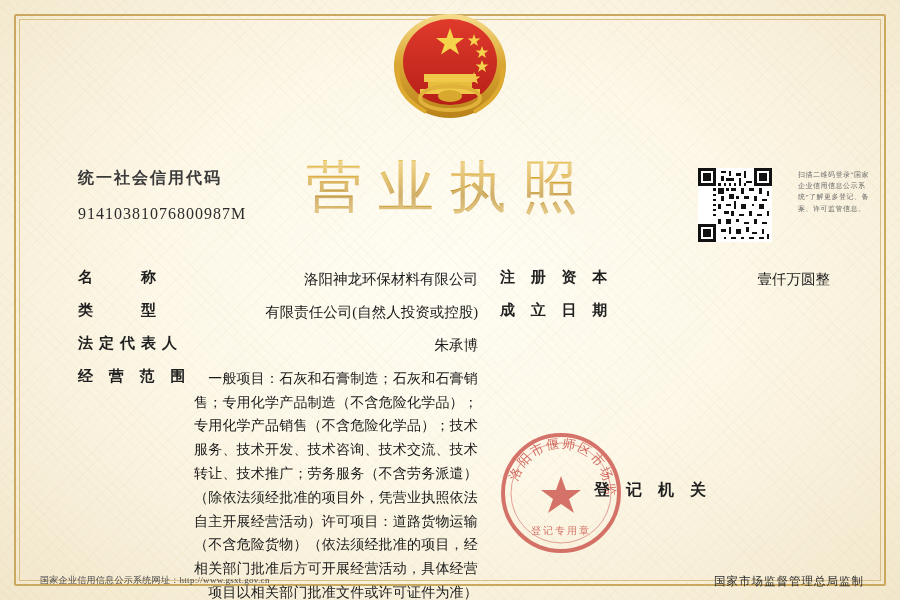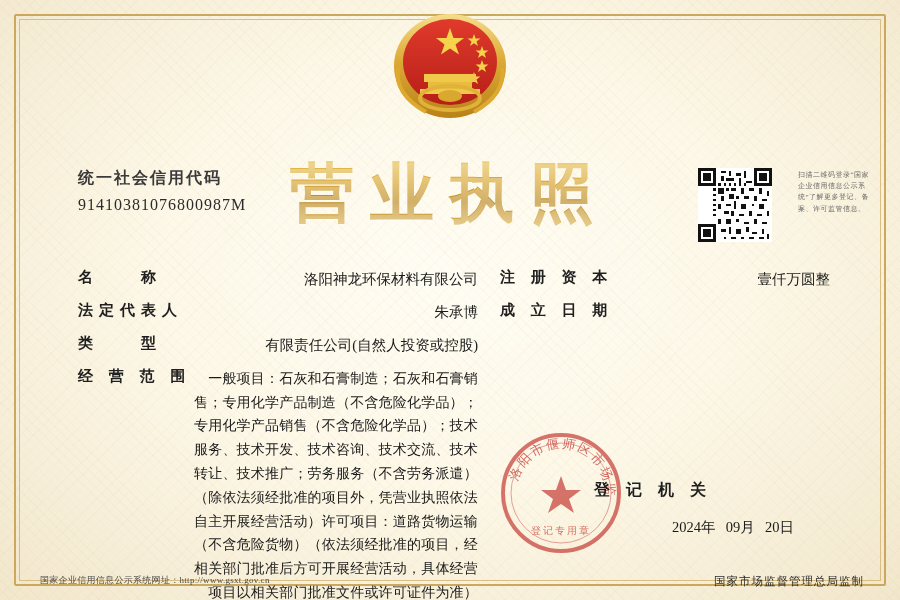--- a/index.html
+++ b/index.html
@@ -71,35 +71,35 @@
     width: 230px;
     color: #2e2e2e;
   }
   #code-label {
     font-size: 16px;
     letter-spacing: 2px;
     font-weight: 600;
     color: #3a3a3a;
   }
   #code-value {
-    margin-top: 7px;
+    margin-top: 16px;
     font-size: 16px;
     letter-spacing: 1px;
     font-family: "Liberation Serif", serif;
     color: #2b2b2b;
   }
 
   #title {
     position: absolute;
     left: 50%;
     top: 150px;
     transform: translateX(-50%);
-    font-size: 64px;
+    font-size: 56px;
     letter-spacing: 16px;
-    font-weight: 700;
+    font-weight: 400;
     white-space: nowrap;
     background: linear-gradient(180deg, #f0d070 0%, #d8a52c 35%, #b8851a 60%, #e8c563 100%);
     -webkit-background-clip: text;
     background-clip: text;
     color: transparent;
     text-shadow: 0 1px 0 rgba(255,255,255,0.35);
     font-family: "Liberation Serif", "DejaVu Serif", serif;
   }
 
   
@@ -367,26 +367,26 @@
     </svg>
   </div>
   <div id="qr-note">扫描二维码登录“国家企业信用信息公示系统”了解更多登记、备案、许可监管信息。</div>
 
   <div id="left-col">
     <div class="row">
       <div class="lab field-label">名　　称</div>
       <div class="val field-value">洛阳神龙环保材料有限公司</div>
     </div>
     <div class="row">
+      <div class="lab field-label">类　　型</div>
+      <div class="val field-value">有限责任公司(自然人投资或控股)</div>
+    </div>
+    <div class="row">
       <div class="lab field-label">法定代表人</div>
       <div class="val field-value">朱承博</div>
-    </div>
-    <div class="row">
-      <div class="lab field-label">类　　型</div>
-      <div class="val field-value">有限责任公司(自然人投资或控股)</div>
     </div>
     <div class="row" id="scope-row">
       <div class="lab field-label">经 营 范 围</div>
       <div class="val field-value">一般项目：石灰和石膏制造；石灰和石膏销售；专用化学产品制造（不含危险化学品）；专用化学产品销售（不含危险化学品）；技术服务、技术开发、技术咨询、技术交流、技术转让、技术推广；劳务服务（不含劳务派遣）（除依法须经批准的项目外，凭营业执照依法自主开展经营活动）许可项目：道路货物运输（不含危险货物）（依法须经批准的项目，经相关部门批准后方可开展经营活动，具体经营项目以相关部门批准文件或许可证件为准）</div>
     </div>
   </div>
 
   <div id="right-col">
     <div class="row">
       <div class="lab field-label">注 册 资 本</div>
@@ -405,22 +405,17 @@
       <path id="sealArc" d="M 18 63 A 45 45 0 0 1 108 63" fill="none"></path>
       <text font-size="13" fill="#c2302a" opacity="0.9" letter-spacing="2" font-family="'Liberation Serif', serif">
         <textPath href="#sealArc" startOffset="8%">洛阳市偃师区市场监督管理局</textPath>
       </text>
       <text x="63" y="104" text-anchor="middle" font-size="10" fill="#c2302a" opacity="0.85" letter-spacing="2" font-family="'Liberation Serif', serif">登记专用章</text>
     </svg>
   </div>
 
   <div id="registry">登 记 机 关</div>
 
-  <div id="reg-date">
-    <span class="num">2024</span><span>年</span>
-    &nbsp;<span class="num">09</span><span>月</span>
-    &nbsp;<span class="num">20</span><span>日</span>
-  </div>
 
   <div id="footer-right">国家市场监督管理总局监制</div>
   <div id="footer-left">国家企业信用信息公示系统网址：http://www.gsxt.gov.cn</div>
 
 </div>
 
 </body></html>

